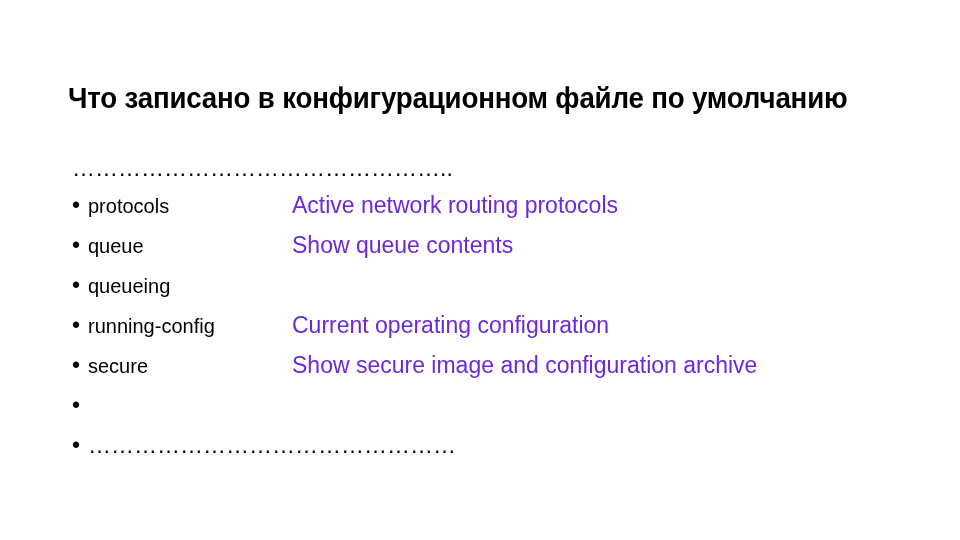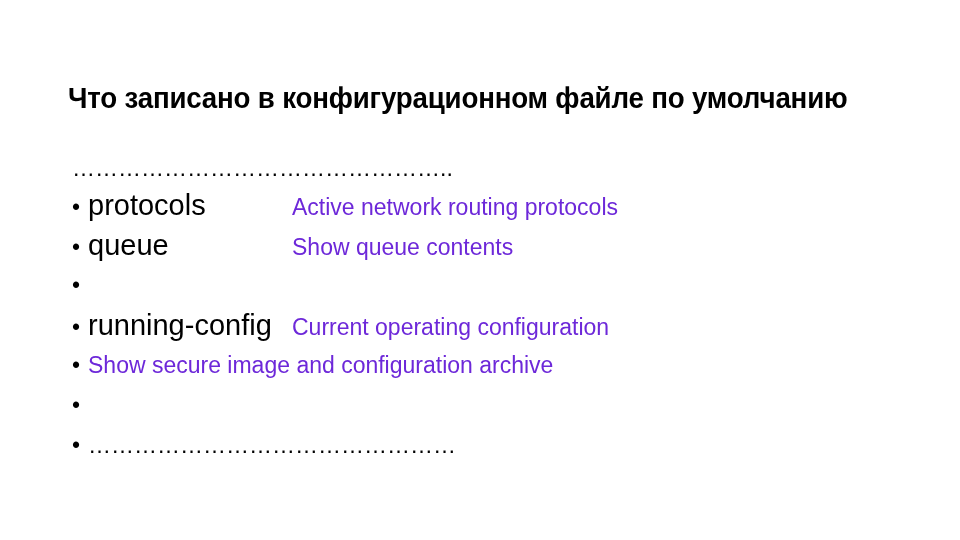--- a/index.html
+++ b/index.html
@@ -87,21 +87,21 @@
     font-size: 23px;
     line-height: 40px;
     color: #000000;
     text-align: left;
   }
 
   .cmd-name {
     display: inline-block;
     width: 204px;
     flex: 0 0 204px;
-    font-size: 29px;
+    font-size: 20px;
     line-height: 40px;
     color: #000000;
   }
 
   .cmd-desc {
     display: inline-block;
     flex: 0 1 auto;
     font-size: 23px;
     line-height: 40px;
     color: #6d28d9;
@@ -145,30 +145,32 @@
       </li>
 
       <li class="cmd-row">
         <span class="bullet">•</span>
         <span class="cmd-name">queue</span>
         <span class="cmd-desc">Show queue contents</span>
       </li>
 
       <li class="cmd-row">
         <span class="bullet">•</span>
+        <span class="cmd-name">queueing</span>
       </li>
 
       <li class="cmd-row">
         <span class="bullet">•</span>
         <span class="cmd-name">running-config</span>
         <span class="cmd-desc">Current operating configuration</span>
       </li>
 
       <li class="cmd-row">
         <span class="bullet">•</span>
+        <span class="cmd-name">secure</span>
         <span class="cmd-desc">Show secure image and configuration archive</span>
       </li>
 
       <li class="cmd-row">
         <span class="bullet">•</span>
       </li>
 
       <li class="trail-row">
         <span class="bullet">•</span>
         <span class="trail-dots">…………………………………………</span>

